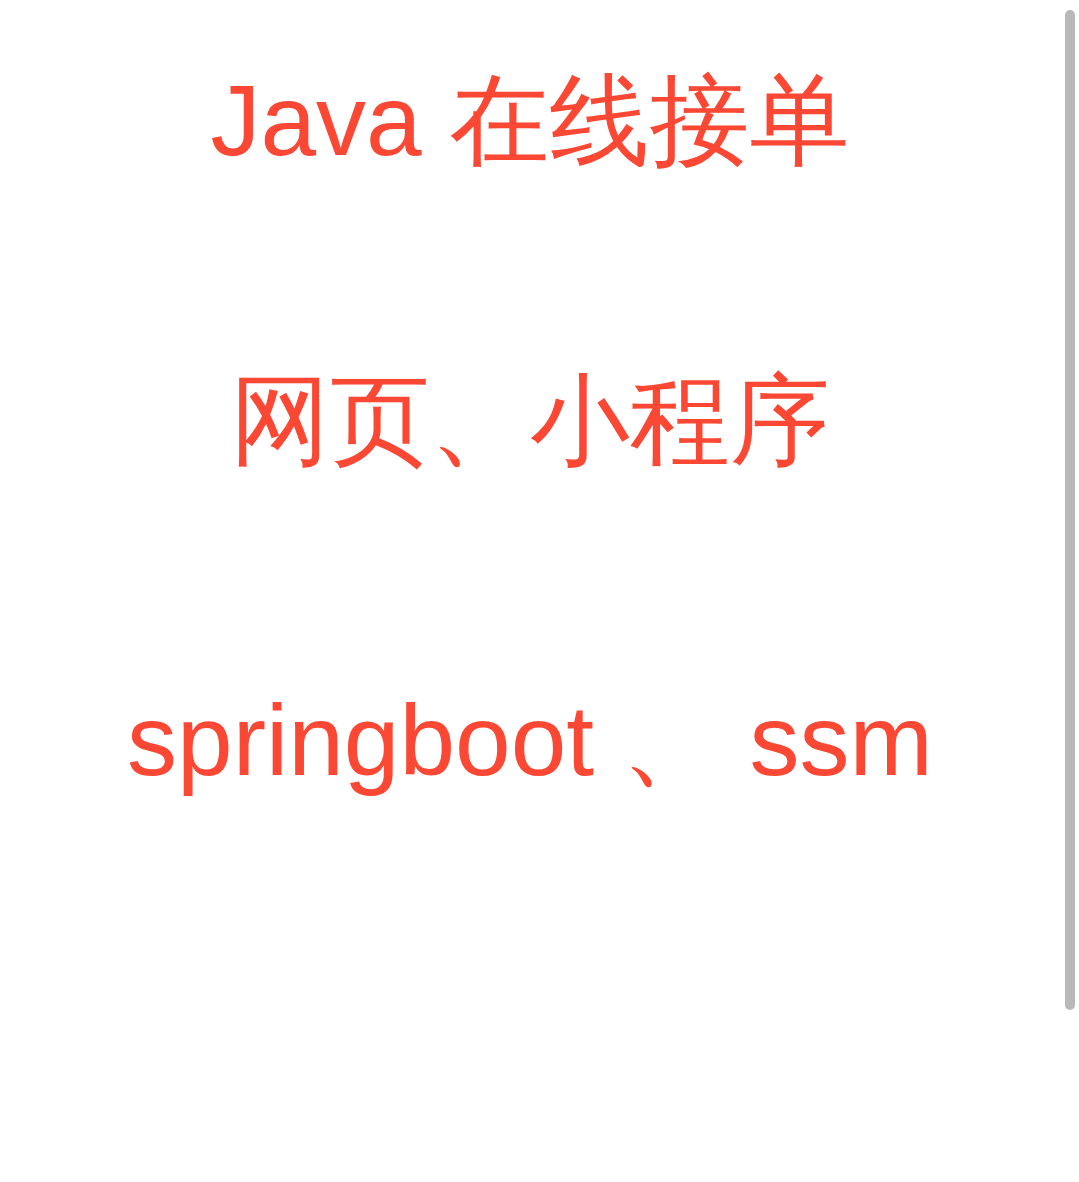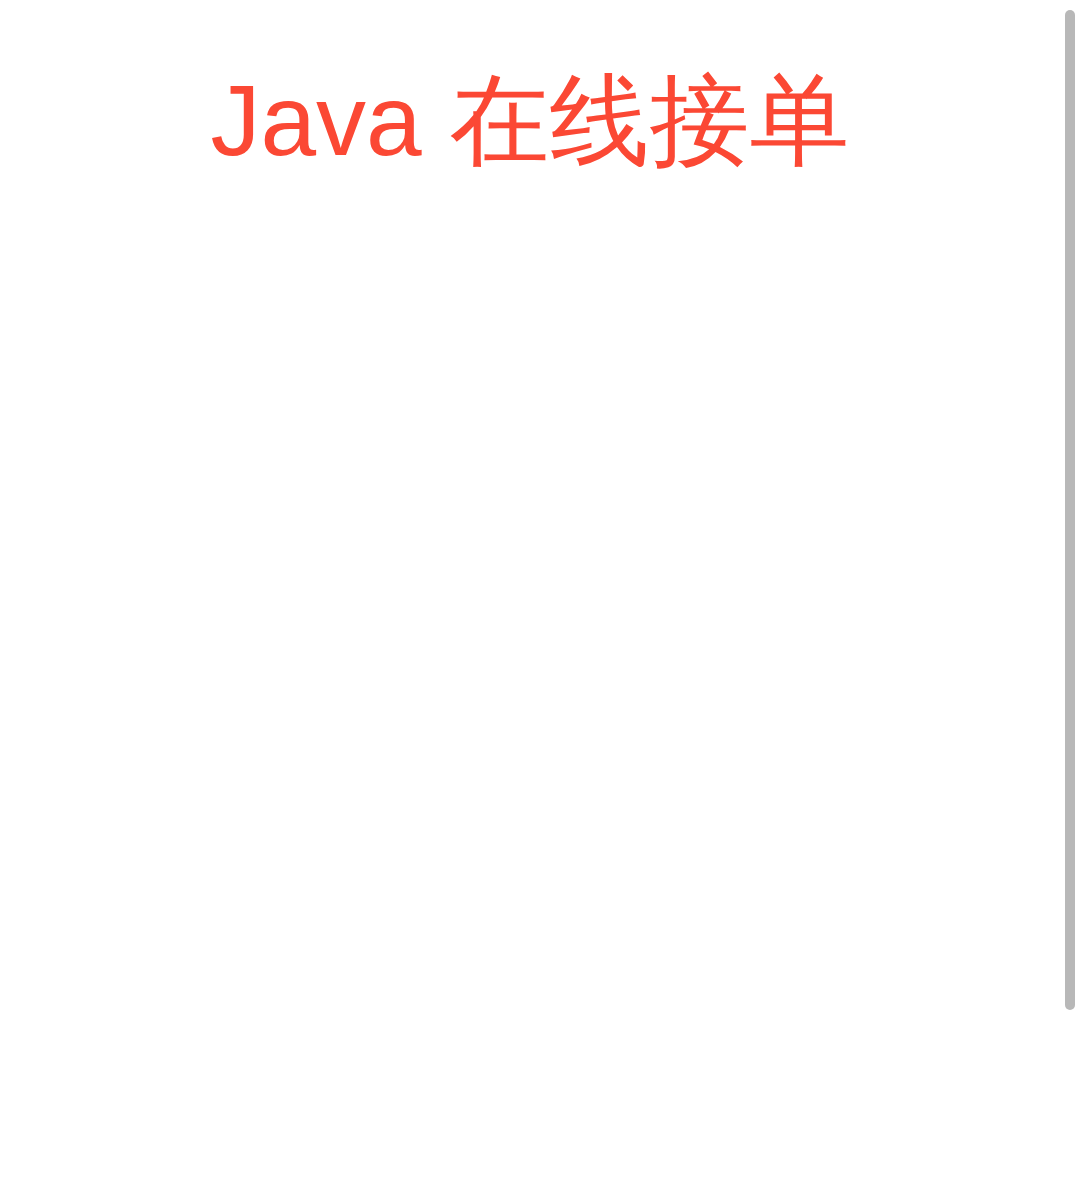--- a/index.html
+++ b/index.html
@@ -44,17 +44,19 @@
       background: #b8b8b8;
       border-radius: 5px;
     }
   </style>
 </head>
 <body>
 
 <div class="content">
   <div class="line">Java 在线接单</div>
   <div class="gap-1"></div>
+  <div class="line">网页、小程序</div>
   <div class="gap-2"></div>
+  <div class="line">springboot 、 ssm</div>
   <div class="gap-3"></div>
 </div>
 
 <div class="scrollbar"></div>
 
 </body></html>

